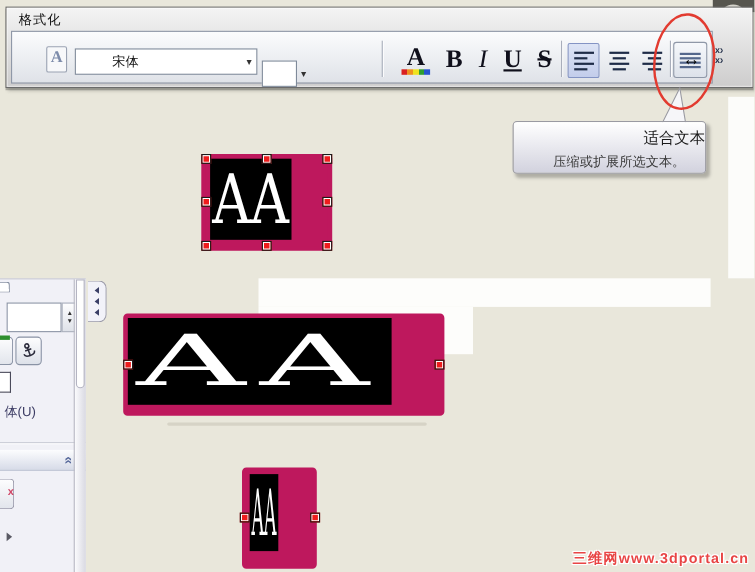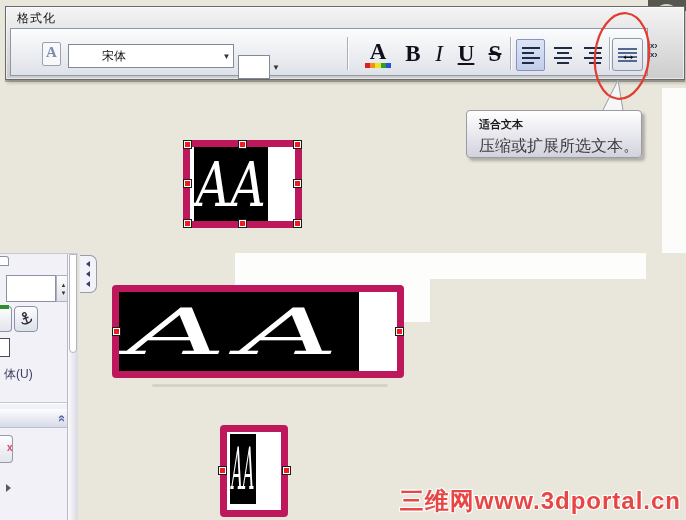--- a/index.html
+++ b/index.html
@@ -76,28 +76,28 @@
     font-size:16px; font-weight:bold; color:#000; }
 
   .stack-btn { left:639px; top:12px; width:7px; height:28px; overflow:hidden;
     font-size:8px; line-height:9px; color:#23304a; font-weight:bold; }
 
   
   .tt-tail { left:590px; top:74px; width:40px; height:42px; }
   .tooltip { left:466px; top:110px; width:176px; height:48px;
     background:linear-gradient(#ffffff,#d2d2de); border:1px solid #9a9aa2; border-radius:4px;
     box-shadow:3px 3px 3px rgba(0,0,0,.25); padding:6px 0 0 12px; }
-  .tooltip .tt-title { font-size:11px; font-weight:bold; color:#1a1a1a; }
-  .tooltip .tt-desc { font-size:16px; color:#3c3c3c; margin-top:4px; }
+  .tooltip .tt-title { font-size:14px; font-weight:normal; color:#1a1a1a;text-align:right; }
+  .tooltip .tt-desc { font-size:12px; color:#3c3c3c; margin-top:4px;margin-left:24px; }
 
   
   .red-circle { left:586px; top:8px; width:72px; height:100px; pointer-events:none; }
 
   
-  .tbox { border:7px solid #be185d; border-radius:4px; background:#ffffff; overflow:hidden; display:flex;font-style:italic; }
+  .tbox { border:4px solid #be185d; border-radius:4px; background:#be185d; overflow:hidden; display:flex; }
   .tbox .black { background:#000; display:flex; align-items:center; justify-content:center; overflow:hidden; }
   .tbox .ltrs { font-family:"DejaVu Serif","Liberation Serif",serif; color:#fff; white-space:nowrap; }
   .tbox1 { left:183px; top:140px; width:119px; height:88px; }
   .tbox1 .black { margin-left:4px; width:74px; height:74px; }
   .tbox1 .ltrs { font-size:62px; transform:scaleX(.78); }
   .tbox2 { left:112px; top:285px; width:292px; height:93px; }
   .tbox2 .black { width:240px; height:79px; }
   .tbox2 .ltrs { font-size:64px; letter-spacing:6px; transform:scaleX(2.15); }
   .tbox3 { left:220px; top:425px; width:68px; height:92px; }
   .tbox3 .black { margin:2px 0 0 3px; width:26px; height:70px; }
@@ -138,21 +138,21 @@
     background:linear-gradient(90deg,#fbfbfd,#d9d9e2); border-left:1px solid #b9b9c4; }
   .p-thumb { position:absolute; left:1px; top:0; width:8px; height:99px; background:#fefefe;
     border:1px solid #b4b4c2; border-radius:0 0 4px 4px; }
   .flyout-tab { left:80px; top:255px; width:17px; height:38px; background:#f2f2f9;
     border:1px solid #9a9aa8; border-left:none; border-radius:0 7px 7px 0;
     display:flex; flex-direction:column; align-items:center; justify-content:center; gap:4px; }
   .tab-tri { width:0; height:0; border-top:3px solid transparent; border-bottom:3px solid transparent;
     border-right:4px solid #3a3f66; }
 
   
-  .watermark { right:5px; bottom:3px; font-size:24px; font-weight:bold; color:#e84545; letter-spacing:1px;
+  .watermark { right:5px; bottom:3px; font-size:13px; font-weight:bold; color:#e84545; letter-spacing:1px;
     text-shadow:-1px -1px 0 #fff,1px -1px 0 #fff,-1px 1px 0 #fff,1px 1px 0 #fff,0 0 2px #fff;margin-top:18px; }
 </style>
 </head>
 <body>
 
 <div class="abs white-band-a"></div>
 <div class="abs white-band-b"></div>
 <div class="abs white-strip-right"></div>
 <div class="abs top-dark-strip"></div>
 <div class="abs gray-sphere"></div>

